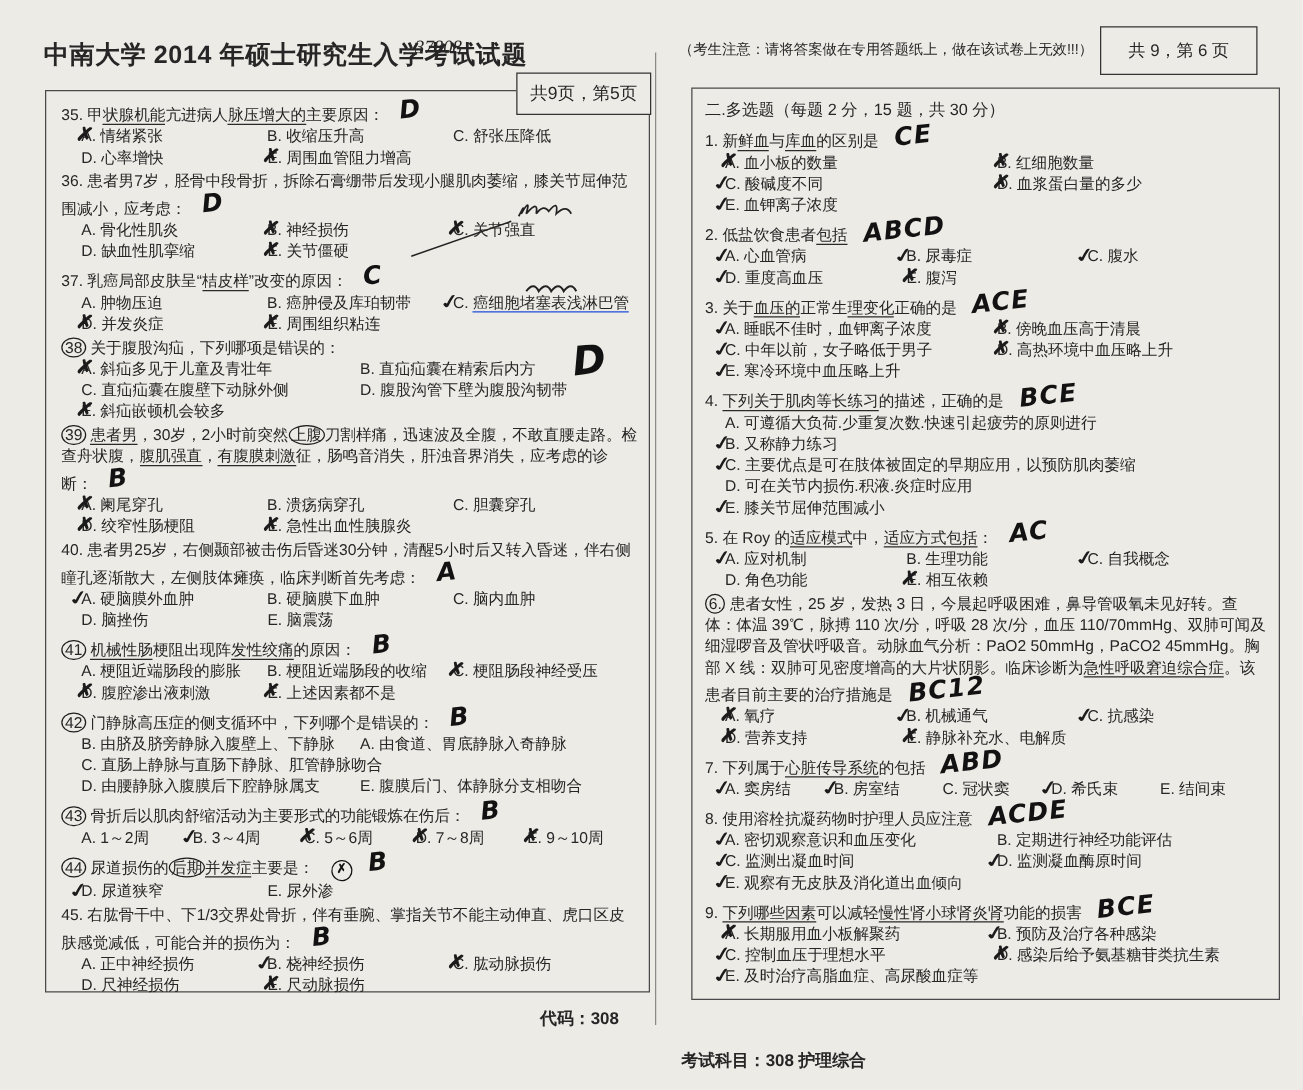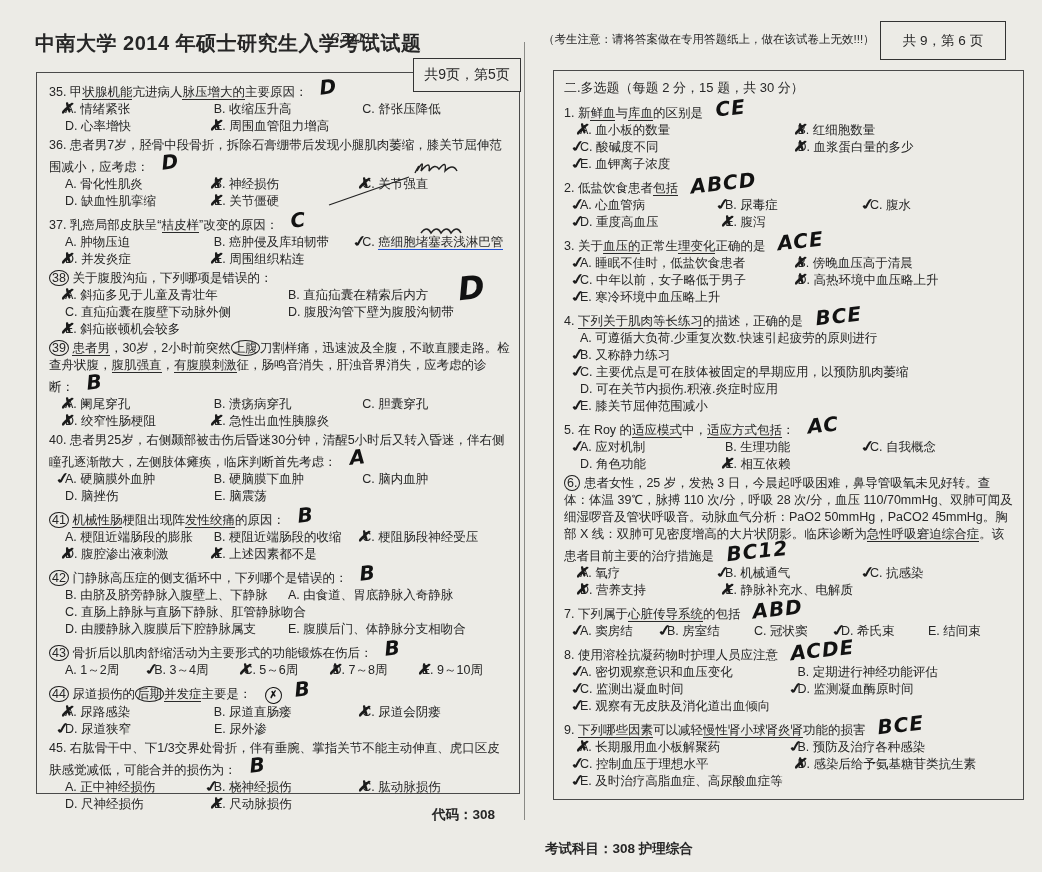--- a/index.html
+++ b/index.html
@@ -160,25 +160,20 @@
           <span class="opt"><span class="ol">A.</span> <span class="">1～2周</span></span>
           <span class="opt"><span class="ol mc">B.</span> <span class="">3～4周</span></span>
           <span class="opt"><span class="ol mx">C.</span> <span class="">5～6周</span></span>
           <span class="opt"><span class="ol mx">D.</span> <span class="">7～8周</span></span>
           <span class="opt"><span class="ol mx">E.</span> <span class="">9～10周</span></span>
         </div>
       </div>
       <div class="q">
         <div class="stem"><span class="qn c">44</span> 尿道损伤的<span class="circw">后期</span><span class="u">并发症</span>主要是：<span class="hw-circx">✗</span><span class="hw">B</span></div>
         <div class="or c3">
-          <span class="opt"><span class="ol mx">A.</span> <span class="">尿路感染</span></span>
-          <span class="opt"><span class="ol">B.</span> <span class="">尿道直肠瘘</span></span>
-          <span class="opt"><span class="ol mx">C.</span> <span class="">尿道会阴瘘</span></span>
-        </div>
-        <div class="or c3">
           <span class="opt"><span class="ol mc">D.</span> <span class="">尿道狭窄</span></span>
           <span class="opt"><span class="ol">E.</span> <span class="">尿外渗</span></span>
         </div>
       </div>
       <div class="q">
         <div class="stem"><span class="qn">45.</span> 右肱骨干中、下1/3交界处骨折，伴有垂腕、掌指关节不能主动伸直、虎口区皮肤感觉减低，可能合并的损伤为：<span class="hw">B</span></div>
         <div class="or c3">
           <span class="opt"><span class="ol">A.</span> <span class="">正中神经损伤</span></span>
           <span class="opt"><span class="ol mc">B.</span> <span class="">桡神经损伤</span></span>
           <span class="opt"><span class="ol mx">C.</span> <span class="">肱动脉损伤</span></span>
@@ -222,21 +217,21 @@
             <span class="opt"><span class="ol mc">C.</span> <span class="">腹水</span></span>
           </div>
           <div class="or c3">
             <span class="opt"><span class="ol mc">D.</span> <span class="">重度高血压</span></span>
             <span class="opt"><span class="ol mx">E.</span> <span class="">腹泻</span></span>
           </div>
         </div>
         <div class="q">
           <div class="stem"><span class="qn">3.</span> 关于<span class="u">血压的</span>正常生<span class="u">理变化</span>正确的是<span class="hw">ACE</span></div>
           <div class="or c2">
-            <span class="opt"><span class="ol mc">A.</span> <span class="">睡眠不佳时，低盐饮食患者</span></span>
+            <span class="opt"><span class="ol mc">A.</span> <span class="">睡眠不佳时，血钾离子浓度</span></span>
             <span class="opt"><span class="ol mx">B.</span> <span class="">傍晚血压高于清晨</span></span>
           </div>
           <div class="or c2">
             <span class="opt"><span class="ol mc">C.</span> <span class="">中年以前，女子略低于男子</span></span>
             <span class="opt"><span class="ol mx">D.</span> <span class="">高热环境中血压略上升</span></span>
           </div>
           <div class="or c1">
             <span class="opt"><span class="ol mc">E.</span> <span class="">寒冷环境中血压略上升</span></span>
           </div>
         </div>

